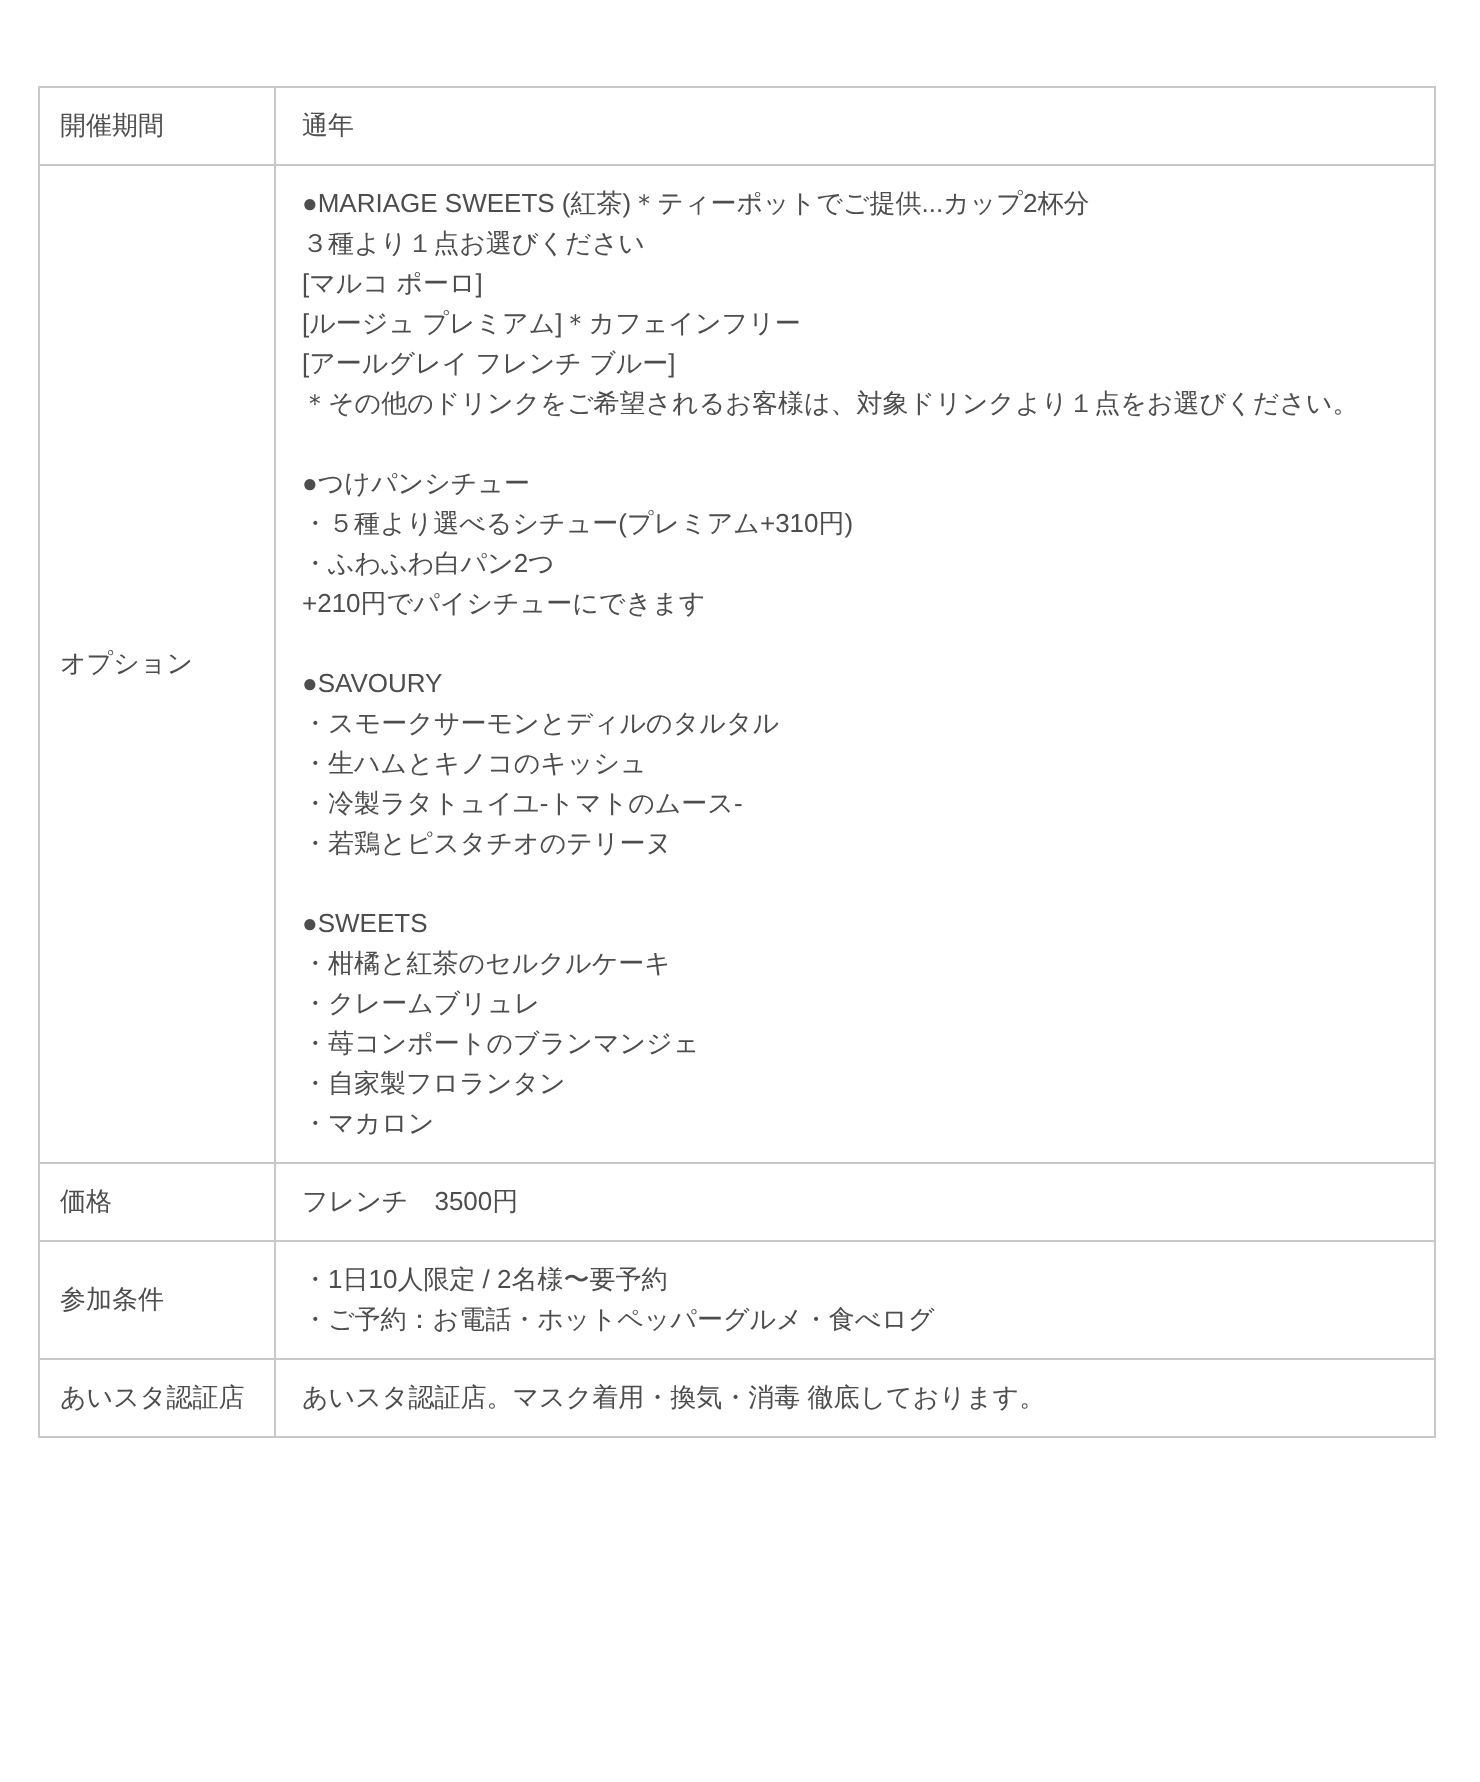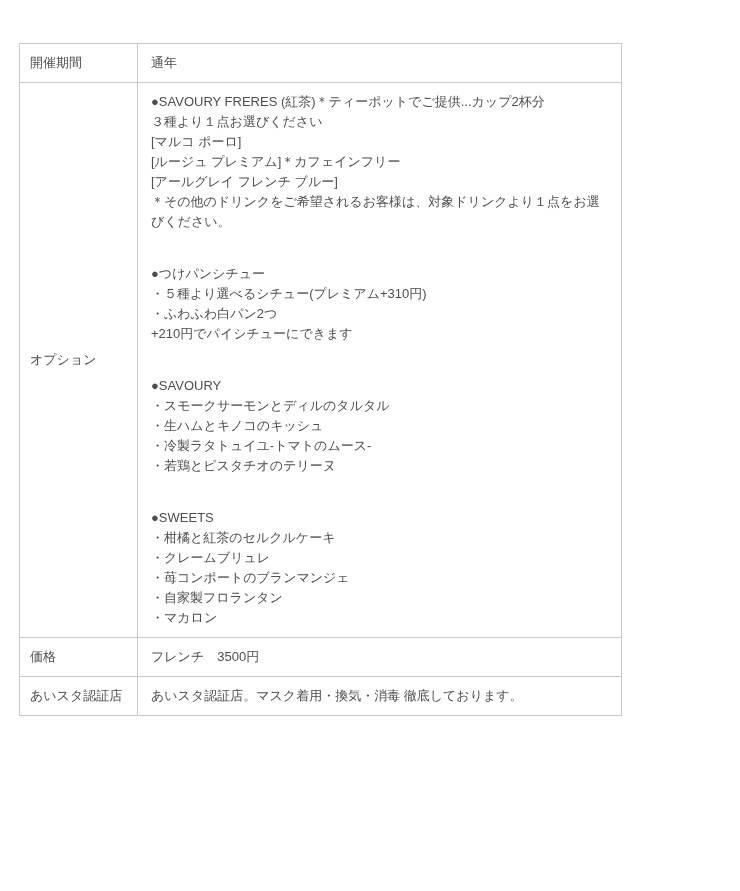--- a/index.html
+++ b/index.html
@@ -8,21 +8,21 @@
     width: 740px;
     height: 891px;
     background: var(--page_bg, #ffffff);
     font-family: "Liberation Sans", "DejaVu Sans", sans-serif;
     position: relative;
   }
   .table-wrap {
     position: absolute;
     top: 43px;
     left: 19px;
-    width: 603px;
+    width: 699px;
   }
   table.info {
     border-collapse: collapse;
     width: 100%;
     table-layout: fixed;
   }
   .info th, .info td {
     border: 1px solid var(--border, #c8c8c8);
     color: var(--text, #4d4d4d);
     font-size: 13px;
@@ -34,41 +34,41 @@
   .info th {
     width: 118px;
     padding: 9px 10px;
     line-height: 20px;
   }
   .info td {
     padding: 9px 13px;
     line-height: 20px;
   }
   .line { min-height: 20px; white-space: pre-wrap; }
-  .section + .section { margin-top: 32px; }
+  .section + .section { margin-top: 20px; }
 </style>
 </head>
 <body>
 
 <div class="table-wrap">
   <table class="info">
     <tbody>
       <tr>
         <th>開催期間</th>
         <td>
           <div class="line">通年</div>
         </td>
       </tr>
 
 
       <tr>
         <th>オプション</th>
         <td>
           <div class="section">
-            <div class="line">●SAVOURY FRERES (紅茶)＊ティーポットでご提供...カップ2杯分</div>
+            <div class="line">●MARIAGE SWEETS (紅茶)＊ティーポットでご提供...カップ2杯分</div>
             <div class="line">３種より１点お選びください</div>
             <div class="line">[マルコ ポーロ]</div>
             <div class="line">[ルージュ プレミアム]＊カフェインフリー</div>
             <div class="line">[アールグレイ フレンチ ブルー]</div>
             <div class="line">＊その他のドリンクをご希望されるお客様は、対象ドリンクより１点をお選びください。</div>
           </div>
           <div class="section">
             <div class="line">●つけパンシチュー</div>
             <div class="line">・５種より選べるシチュー(プレミアム+310円)</div>
             <div class="line">・ふわふわ白パン2つ</div>
@@ -93,20 +93,27 @@
       </tr>
 
       <tr>
         <th>価格</th>
         <td>
           <div class="line">フレンチ　3500円</div>
         </td>
       </tr>
 
 
+      <tr>
+        <th>参加条件</th>
+        <td>
+          <div class="line">・1日10人限定 / 2名様〜要予約</div>
+          <div class="line">・ご予約：お電話・ホットペッパーグルメ・食べログ</div>
+        </td>
+      </tr>
 
 
       <tr>
         <th>あいスタ認証店</th>
         <td>
           <div class="line">あいスタ認証店。マスク着用・換気・消毒 徹底しております。</div>
         </td>
       </tr>
     </tbody>
   </table>

